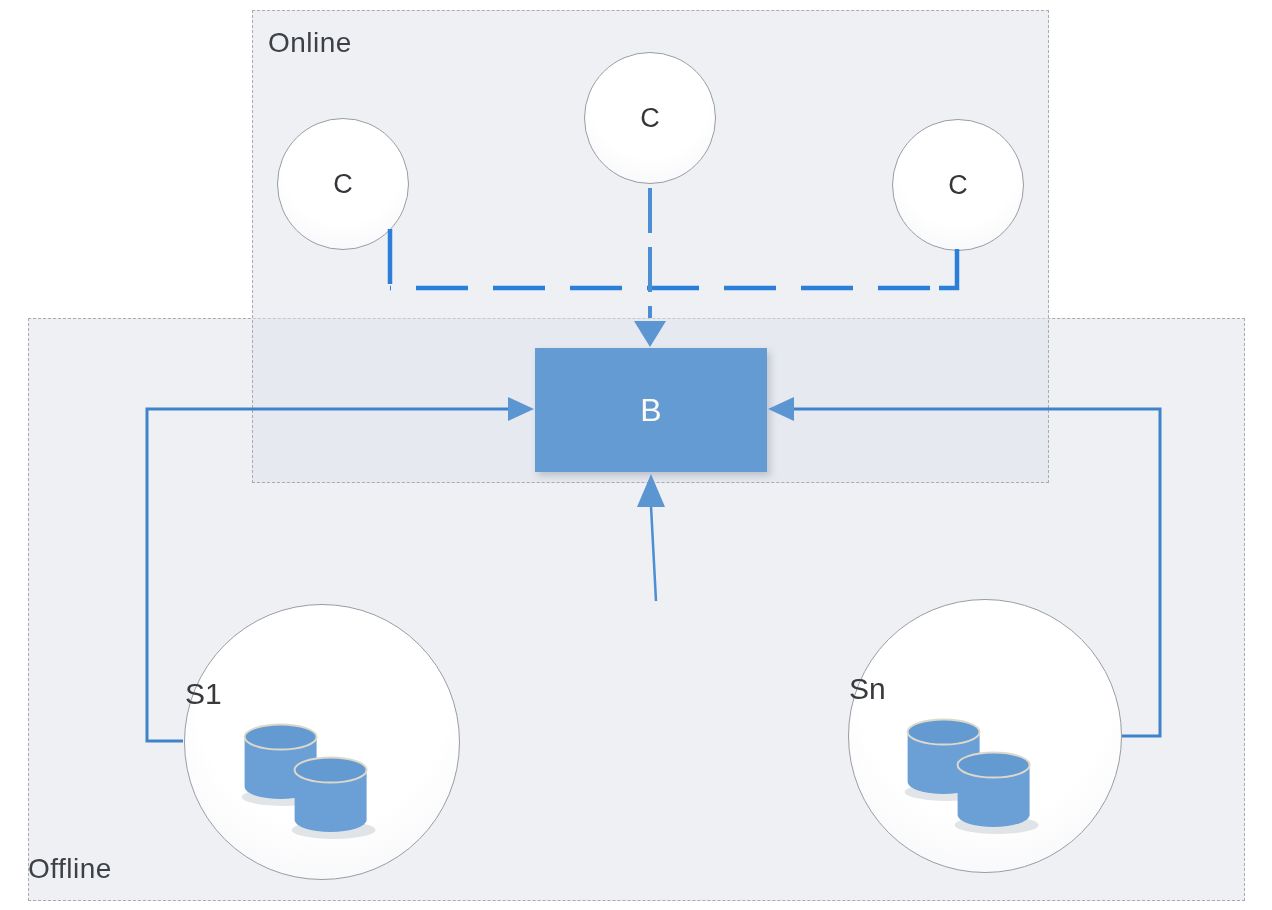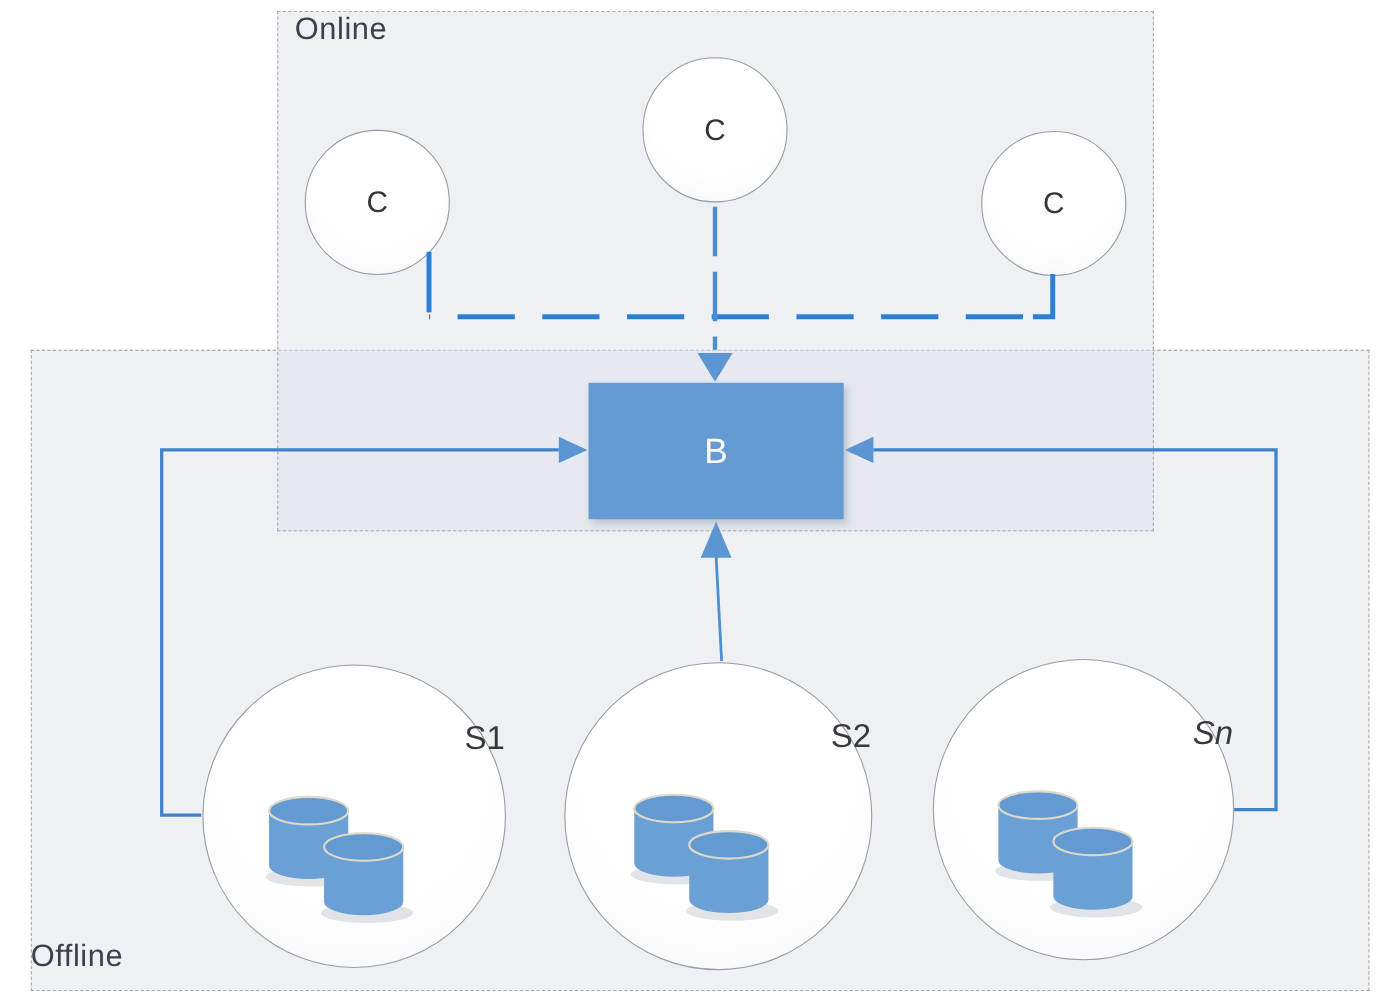--- a/index.html
+++ b/index.html
@@ -23,47 +23,47 @@
   }
   #region-online { left: 252px; top: 10px;  width: 797px; height: 473px; z-index: 1; }
   #region-offline{ left: 28px;  top: 318px; width: 1217px; height: 583px; z-index: 0; }
   .region-label {
     position: absolute;
     font-size: 28px;
     color: #3d4145;
     letter-spacing: 0.5px;
     user-select: none;
   }
-  #label-online  { left: 268px; top: 10px;  z-index: 2; }
+  #label-online  { left: 268px; top: 27px;  z-index: 2; }
   #label-offline { left: 28px;  top: 853px; z-index: 2; }
 
   .circle-node {
     position: absolute;
     border-radius: 50%;
     border: 1px solid #999da2;
     background: radial-gradient(circle at 50% 35%, #ffffff 55%, #f3f4f7 100%);
     box-sizing: border-box;
     z-index: 2;
   }
   .client-node { display: flex; align-items: center; justify-content: center; }
   #client-1 { left: 277px; top: 118px; width: 132px; height: 132px; }
   #client-2 { left: 584px; top: 52px;  width: 132px; height: 132px; }
   #client-3 { left: 892px; top: 119px; width: 132px; height: 132px; }
   .client-label {
     font-size: 27px;
     color: #333538;
   }
   #server-1 { left: 184px; top: 604px; width: 276px; height: 276px; }
   #server-2 { left: 513px; top: 602px; width: 280px; height: 280px; }
-  #server-3 { left: 848px; top: 599px; width: 274px; height: 274px; font-style: italic; }
+  #server-3 { left: 848px; top: 599px; width: 274px; height: 274px; }
   .server-label {
     position: absolute;
     width: 100%;
-    top: 50px;
-    text-align: right;
+    top: 72px;
+    text-align: left;
     font-size: 30px;
     color: #38393d;
   }
   .db-pair {
     position: absolute;
     left: 52%;
     top: 118px;
     transform: translateX(-54%);
   }
 
@@ -119,35 +119,20 @@
         <path d="M4,14 v50 a36,12 0 0 0 72,0 v-50 z" fill="#6ba0d7"></path>
         <ellipse cx="40" cy="14" rx="36" ry="12.5" fill="#639ad2" stroke="#ddd8ca" stroke-width="2"></ellipse>
       </g>
       <g transform="translate(50,33)">
         <ellipse cx="43" cy="74" rx="42" ry="9" fill="rgba(125,135,150,0.22)"></ellipse>
         <path d="M4,14 v50 a36,12 0 0 0 72,0 v-50 z" fill="#6ba0d7"></path>
         <ellipse cx="40" cy="14" rx="36" ry="12.5" fill="#639ad2" stroke="#ddd8ca" stroke-width="2"></ellipse>
       </g>
     </svg>
   </div>
-  <div class="circle-node" id="server-2">
-    <span class="server-label">S2</span>
-    <svg class="db-pair" width="160" height="128" viewBox="0 0 160 128">
-      <g>
-        <ellipse cx="43" cy="74" rx="42" ry="9" fill="rgba(125,135,150,0.22)"></ellipse>
-        <path d="M4,14 v50 a36,12 0 0 0 72,0 v-50 z" fill="#6ba0d7"></path>
-        <ellipse cx="40" cy="14" rx="36" ry="12.5" fill="#639ad2" stroke="#ddd8ca" stroke-width="2"></ellipse>
-      </g>
-      <g transform="translate(50,33)">
-        <ellipse cx="43" cy="74" rx="42" ry="9" fill="rgba(125,135,150,0.22)"></ellipse>
-        <path d="M4,14 v50 a36,12 0 0 0 72,0 v-50 z" fill="#6ba0d7"></path>
-        <ellipse cx="40" cy="14" rx="36" ry="12.5" fill="#639ad2" stroke="#ddd8ca" stroke-width="2"></ellipse>
-      </g>
-    </svg>
-  </div>
   <div class="circle-node" id="server-3">
     <span class="server-label">Sn</span>
     <svg class="db-pair" width="160" height="128" viewBox="0 0 160 128">
       <g>
         <ellipse cx="43" cy="74" rx="42" ry="9" fill="rgba(125,135,150,0.22)"></ellipse>
         <path d="M4,14 v50 a36,12 0 0 0 72,0 v-50 z" fill="#6ba0d7"></path>
         <ellipse cx="40" cy="14" rx="36" ry="12.5" fill="#639ad2" stroke="#ddd8ca" stroke-width="2"></ellipse>
       </g>
       <g transform="translate(50,33)">
         <ellipse cx="43" cy="74" rx="42" ry="9" fill="rgba(125,135,150,0.22)"></ellipse>

